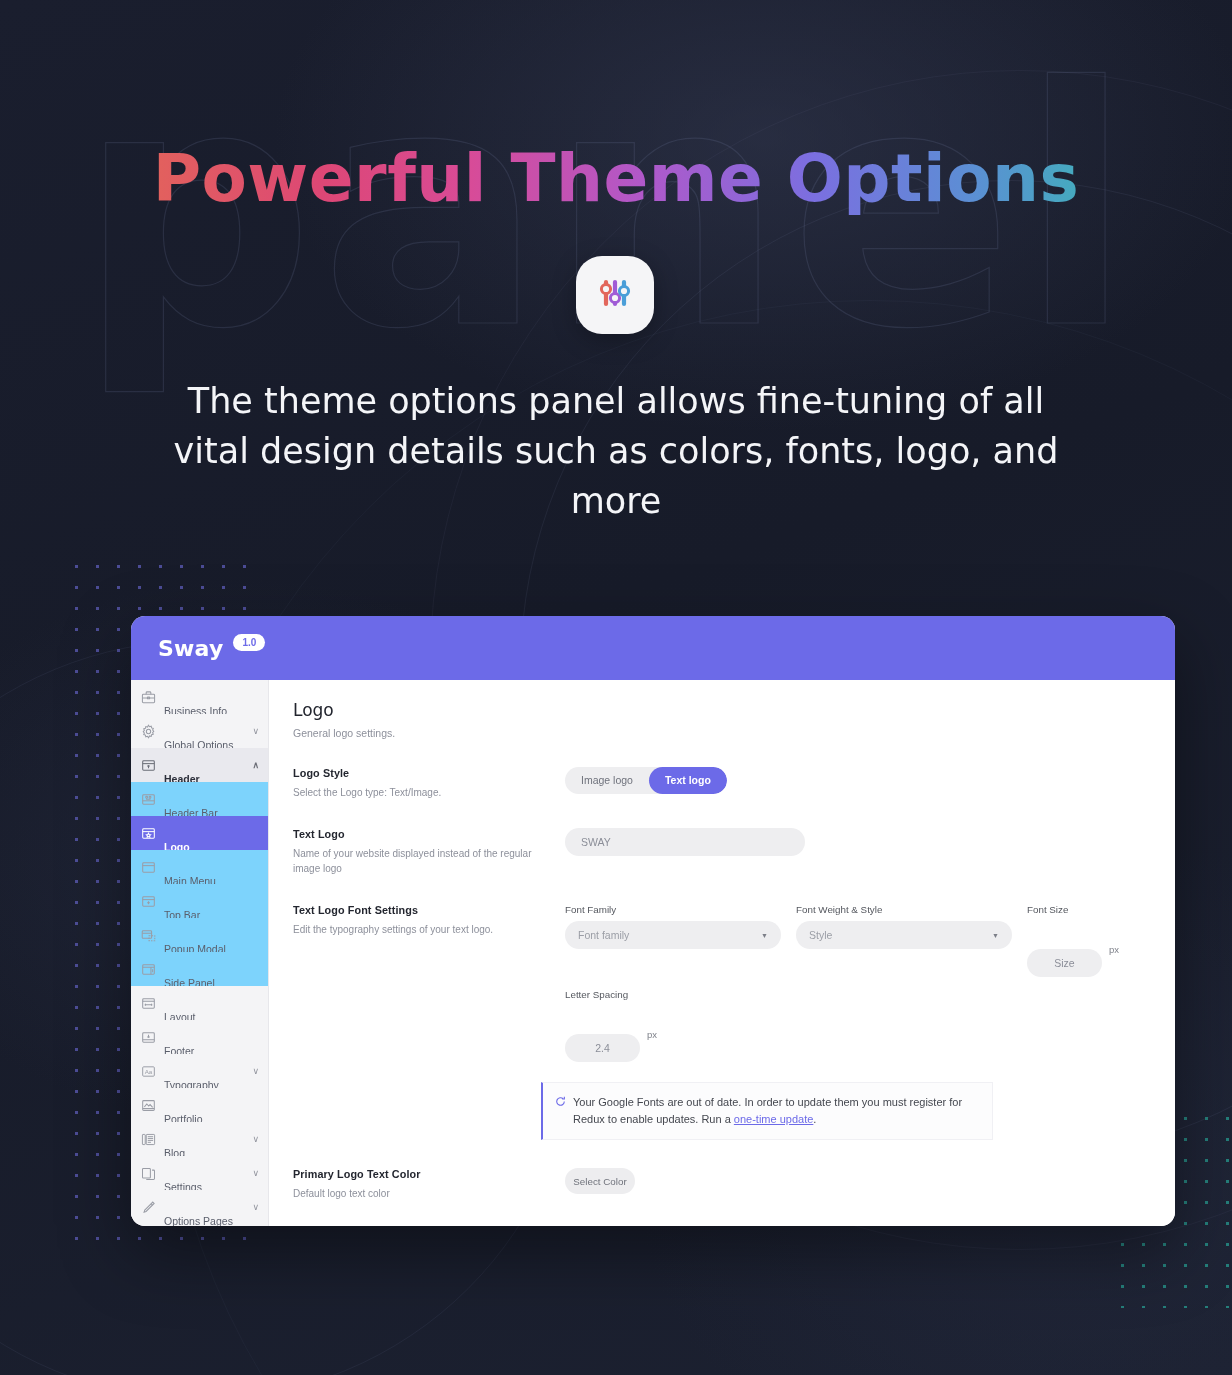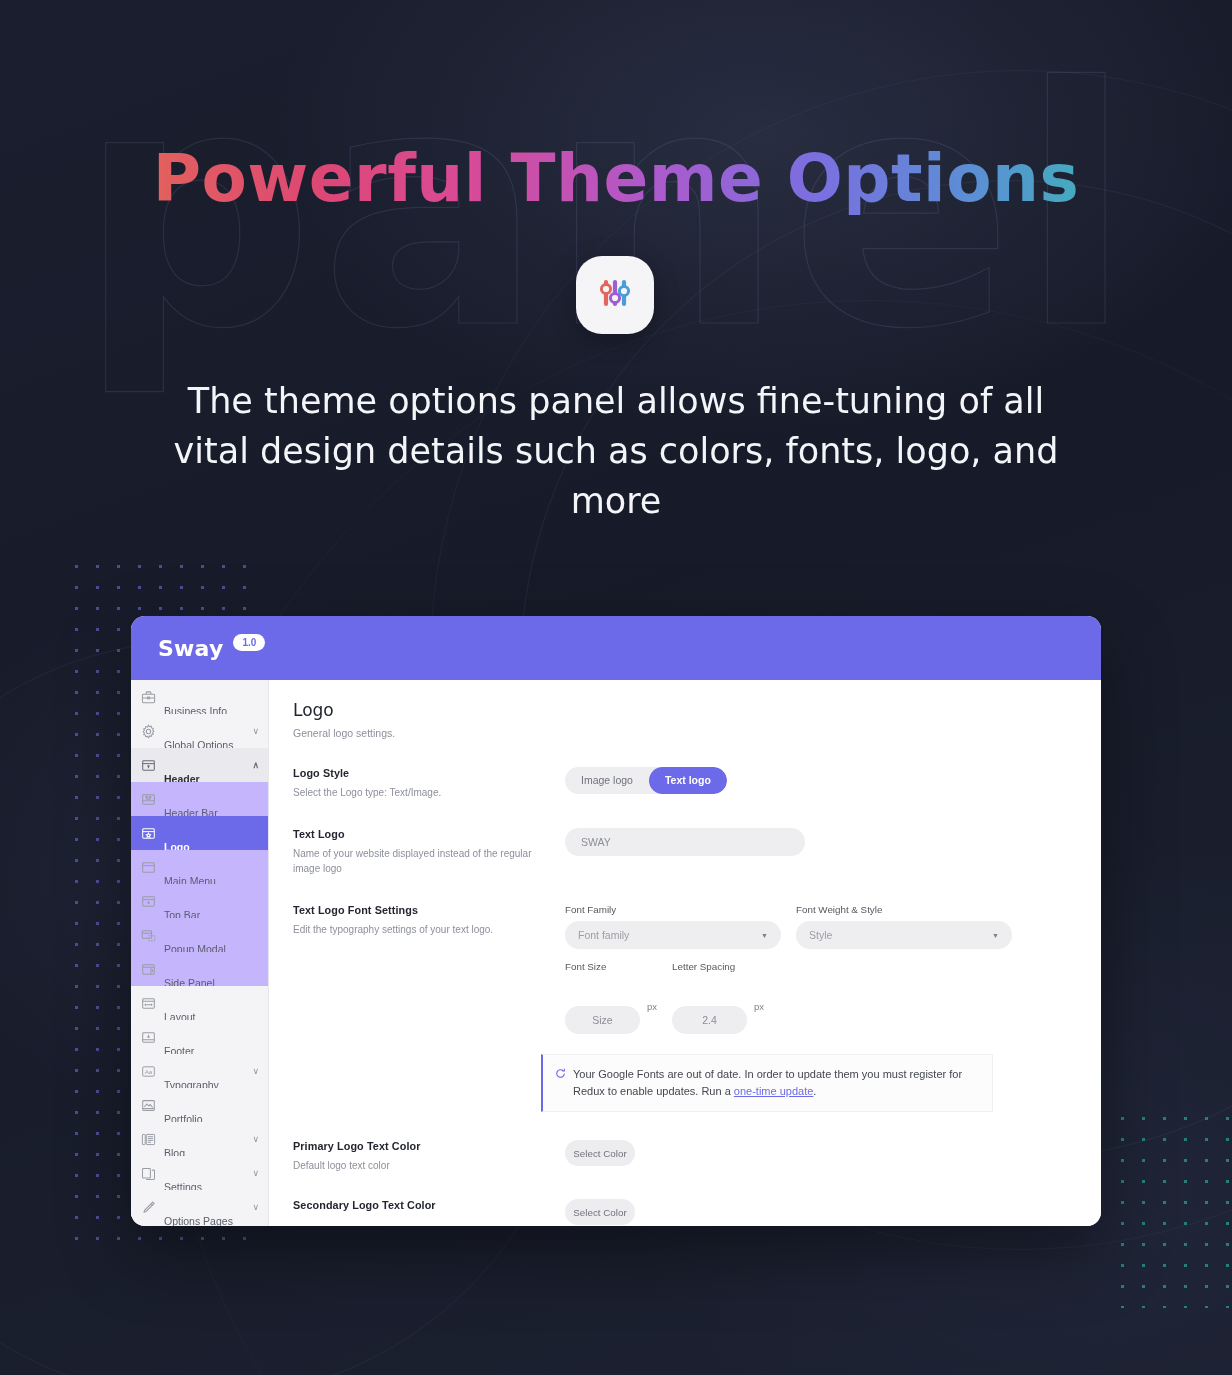--- a/index.html
+++ b/index.html
@@ -121,21 +121,21 @@
     line-height: 50px;
     font-weight: 400;
     font-family: "DejaVu Sans", sans-serif;
   }
 
   
   .panel {
     position: absolute;
     left: 131px;
     top: 616px;
-    width: 970px;
+    width: 1044px;
     height: 610px;
     background: #ffffff;
     border-radius: 14px;
     box-shadow: 0 26px 70px rgba(0,0,0,0.42);
     overflow: hidden;
     display: flex;
     flex-direction: column;
   }
 
   .panel-topbar {
@@ -183,21 +183,21 @@
     align-items: center;
     height: 34px;
     padding: 0 9px 0 10px;
     gap: 8px;
     font-size: 10.5px;
     color: #5a5e6b;
     position: relative;
     cursor: pointer;
     background: #f4f4f6;
   }
-  .side-item.sub { background: #c4b5fd; }
+  .side-item.sub { background: #7dd3fc; }
   .side-item.active-group { background: #e9e9ee; font-weight: 700; color: #2c2f3a; }
   .side-item.active {
     background: #6c6ae8;
     color: #ffffff;
     font-weight: 700;
   }
   .side-item .s-icon {
     width: 15px; height: 15px;
     flex: 0 0 auto;
     display: flex; align-items: center; justify-content: center;

